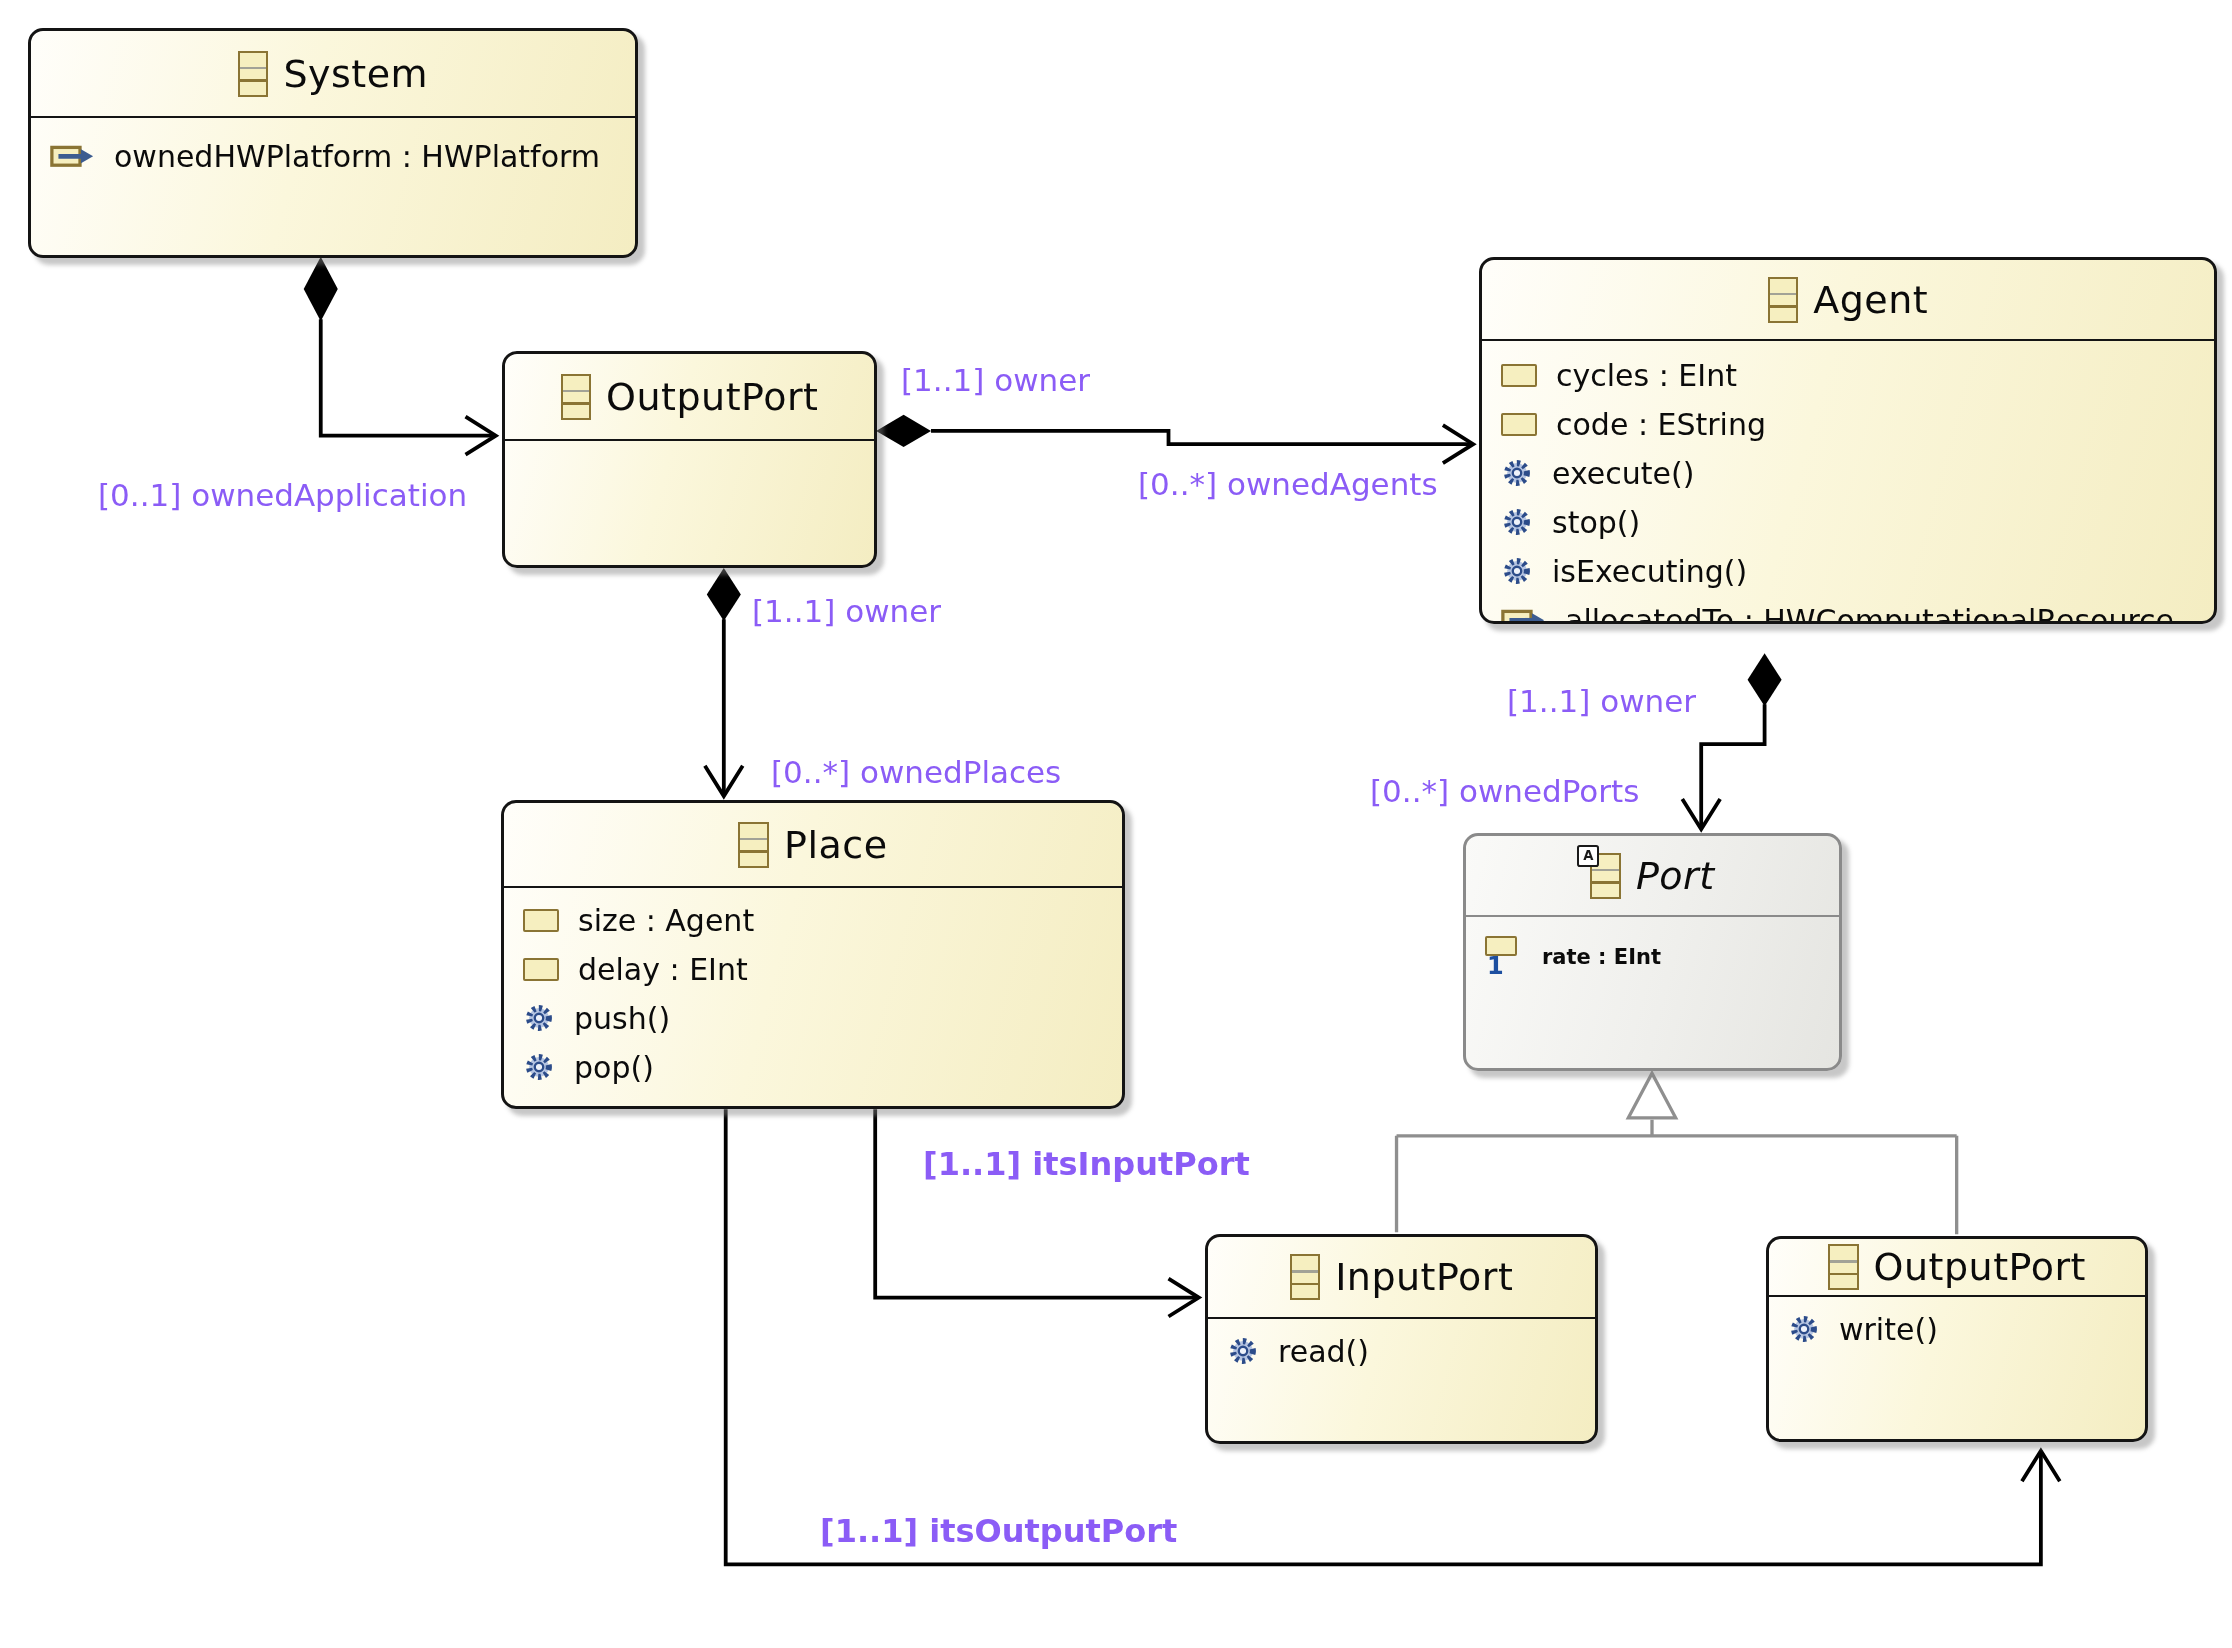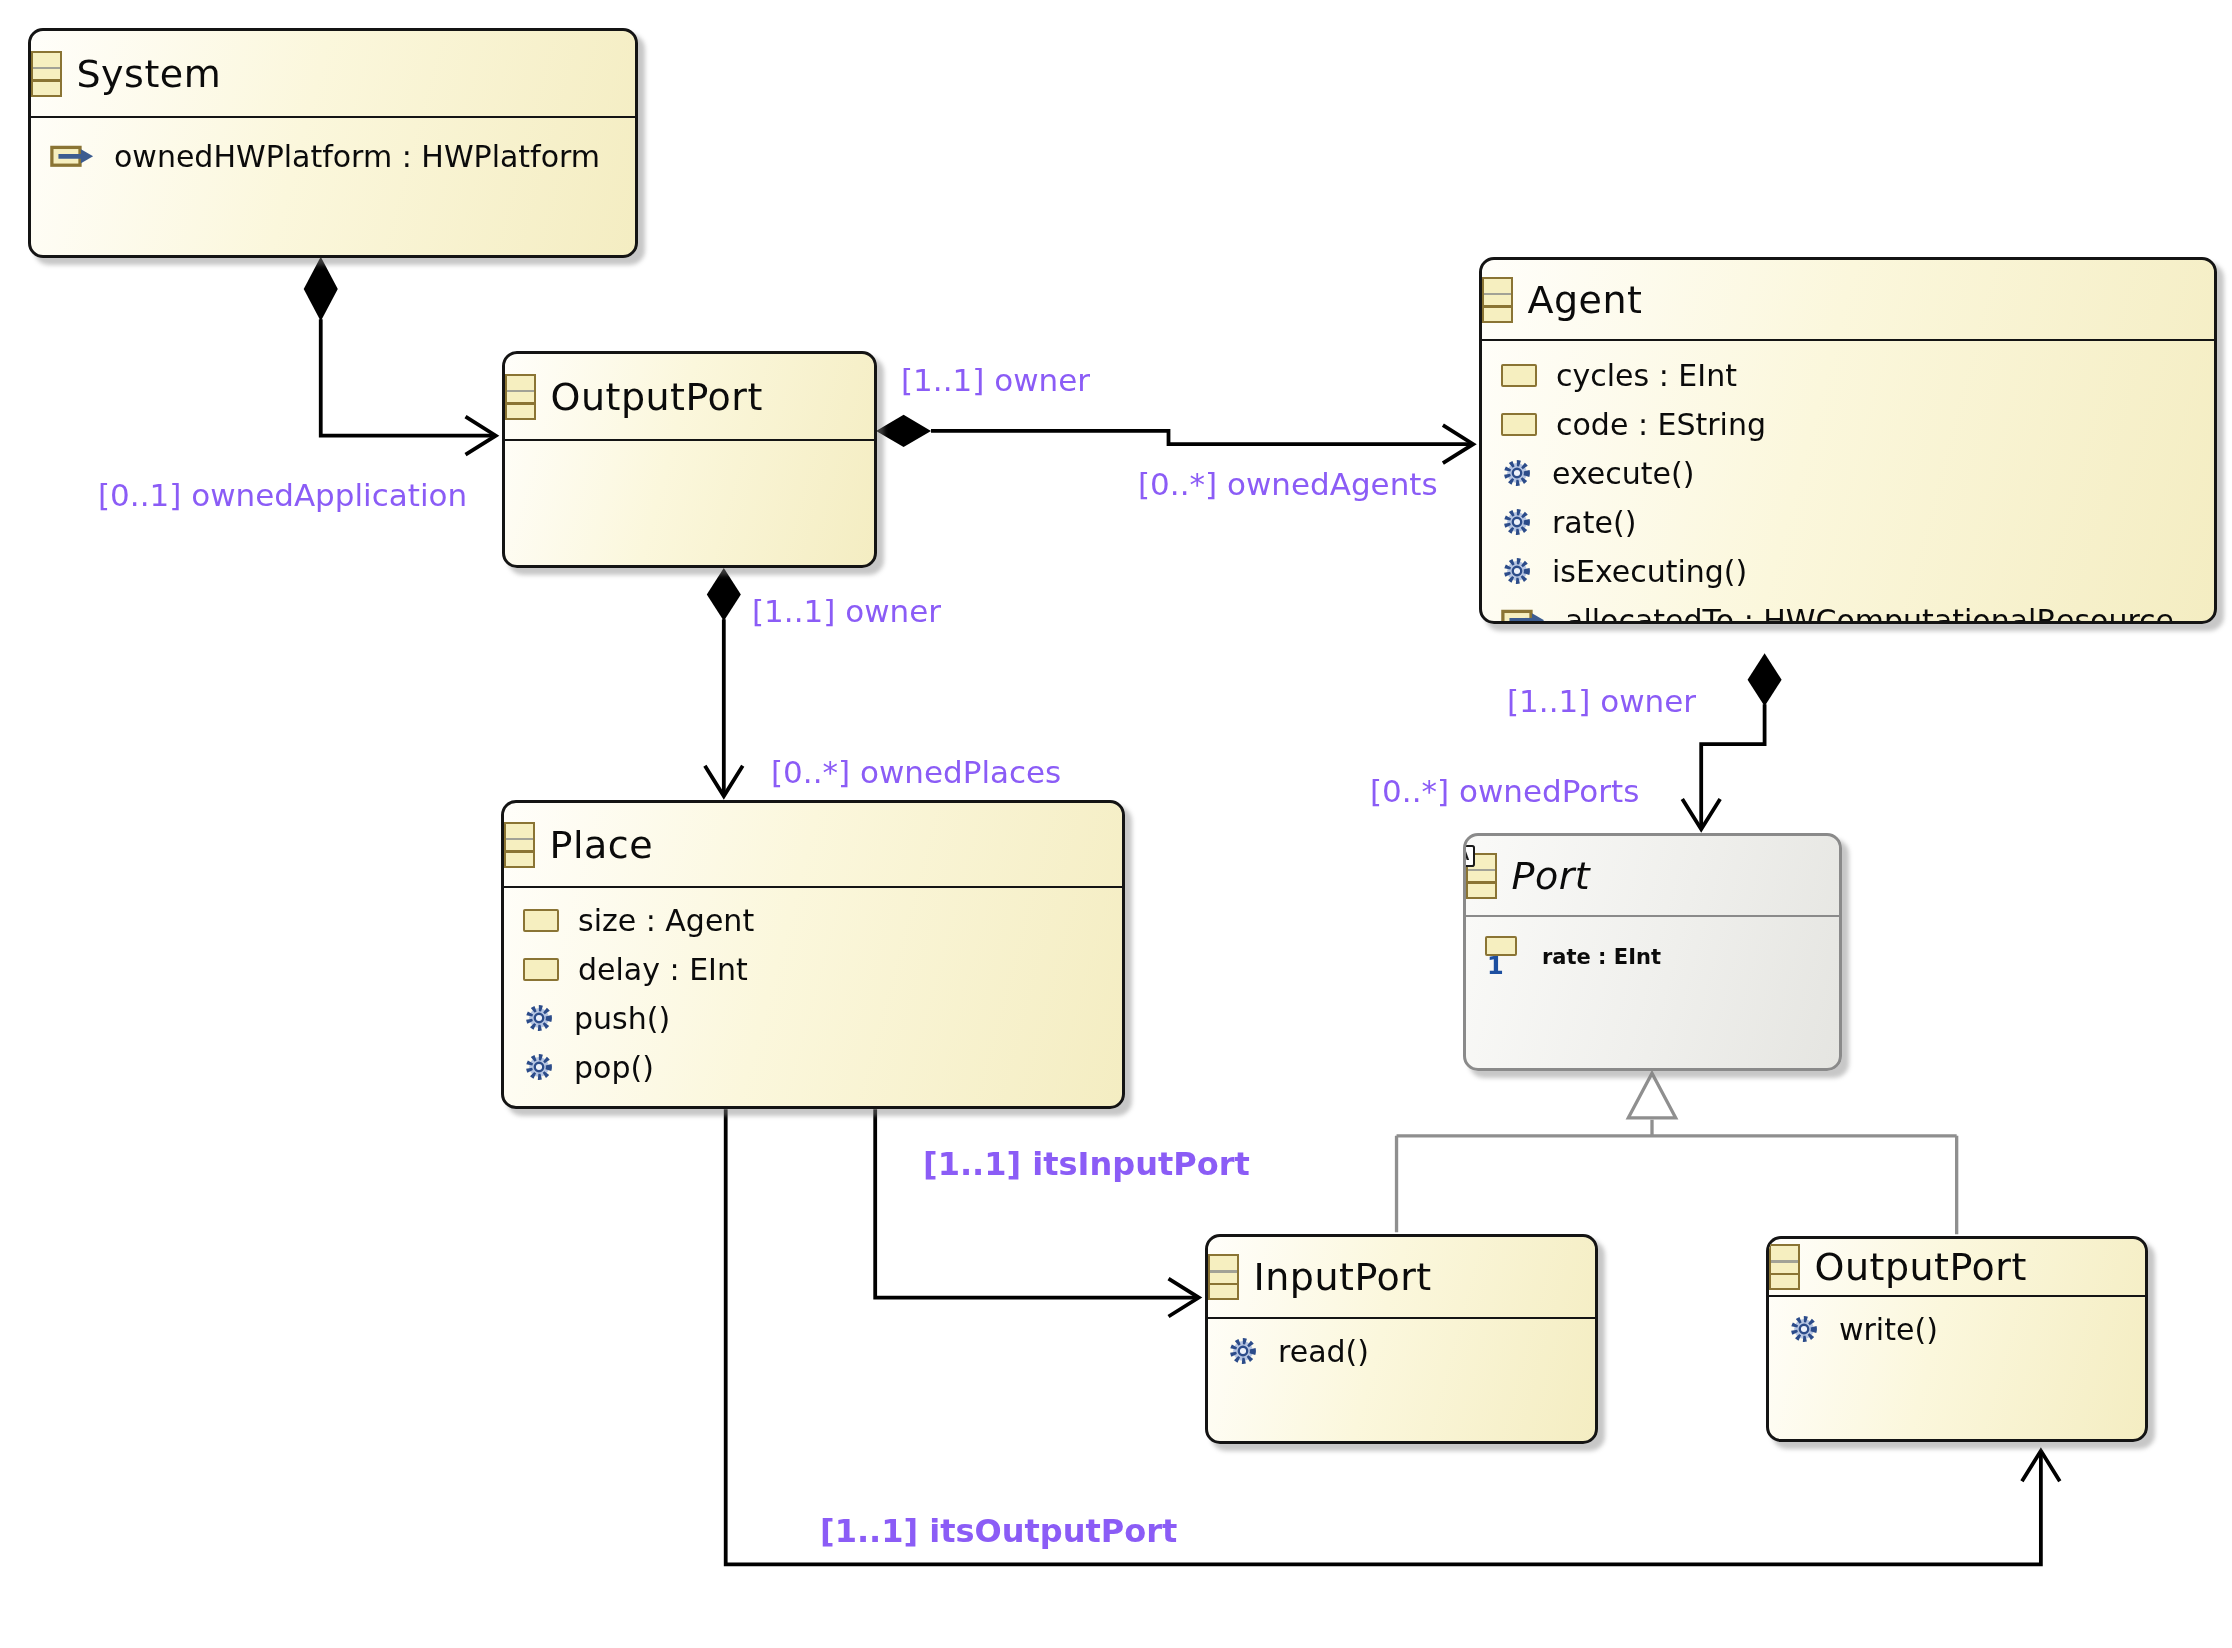--- a/index.html
+++ b/index.html
@@ -3,21 +3,21 @@
 <meta charset="utf-8">
 <style>
   html,body{margin:0;padding:0;background:#ffffff;}
   #canvas{position:relative;width:2232px;height:1649px;background:#ffffff;overflow:hidden;
           font-family:"DejaVu Sans","Liberation Sans",sans-serif;color:#0b0b0b;}
   #edges{position:absolute;left:0;top:0;z-index:1;}
   .cbox{position:absolute;z-index:2;box-sizing:border-box;border:3.3px solid #141414;border-radius:15px;
         background:linear-gradient(105deg,#fffefa 0%,#fbf7dc 45%,#f4edc2 100%);
         box-shadow:6.6px 6.6px 4.7px rgba(130,130,130,0.45);overflow:hidden;}
   .cbox.abstract{border-color:#8a8a8a;background:linear-gradient(105deg,#fafaf8 0%,#efefec 55%,#e5e5e1 100%);}
-  .chead{display:flex;align-items:center;justify-content:flex-start;gap:15px;}
+  .chead{display:flex;align-items:center;justify-content:center;gap:15px;}
   .ctitle{font-size:38px;letter-spacing:0.5px;white-space:nowrap;}
   .abstract .ctitle{font-style:italic;}
   .cbody{border-top:2.8px solid #141414;}
   .abstract .cbody{border-top:2.4px solid #8a8a8a;}
   .row{display:flex;align-items:center;gap:19px;padding-left:19px;height:49px;white-space:nowrap;}
   .rtext{font-size:30px;}
   .rtext.b{font-weight:700;font-size:21px;}
   
   .ic-class{position:relative;width:26.5px;height:42px;flex:none;border:2.8px solid #8a7434;background:#f6efc0;}
   .ic-class::before{content:"";position:absolute;left:0;right:0;top:14px;height:2.8px;background:#a2a296;}
@@ -123,21 +123,21 @@
           <circle cx="17" cy="17" r="10.5" fill="#b6c5e2" stroke="#2c4c8a" stroke-width="6.5" stroke-dasharray="3.4 3.6"></circle>
           <circle cx="17" cy="17" r="4.5" fill="#eef2fa" stroke="#2c4c8a" stroke-width="2.5"></circle>
         </svg>
         <span class="rtext">execute()</span>
       </div>
       <div class="row">
         <svg class="gear" width="32" height="32" viewBox="0 0 34 34">
           <circle cx="17" cy="17" r="10.5" fill="#b6c5e2" stroke="#2c4c8a" stroke-width="6.5" stroke-dasharray="3.4 3.6"></circle>
           <circle cx="17" cy="17" r="4.5" fill="#eef2fa" stroke="#2c4c8a" stroke-width="2.5"></circle>
         </svg>
-        <span class="rtext">rate()</span>
+        <span class="rtext">stop()</span>
       </div>
       <div class="row">
         <svg class="gear" width="32" height="32" viewBox="0 0 34 34">
           <circle cx="17" cy="17" r="10.5" fill="#b6c5e2" stroke="#2c4c8a" stroke-width="6.5" stroke-dasharray="3.4 3.6"></circle>
           <circle cx="17" cy="17" r="4.5" fill="#eef2fa" stroke="#2c4c8a" stroke-width="2.5"></circle>
         </svg>
         <span class="rtext">isExecuting()</span>
       </div>
       <div class="row">
         <svg class="refic" width="45" height="24.6" viewBox="0 0 48 26">

